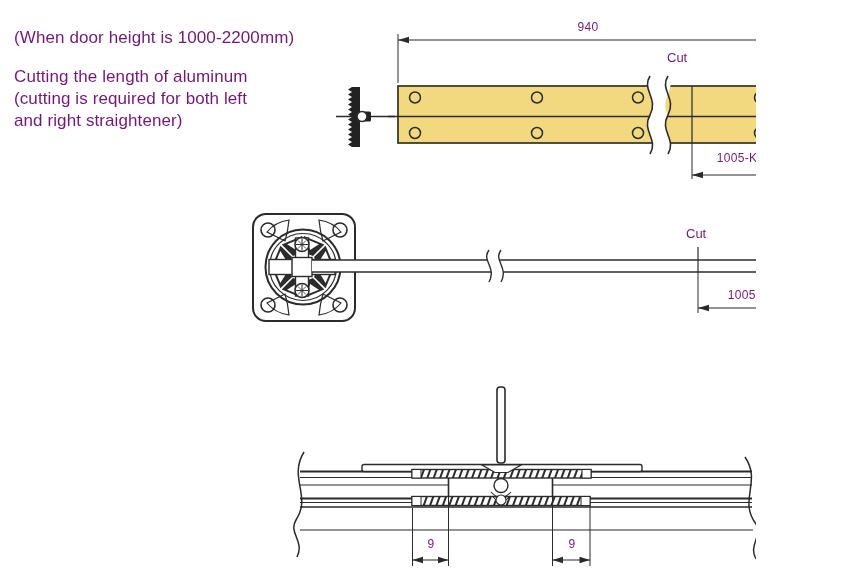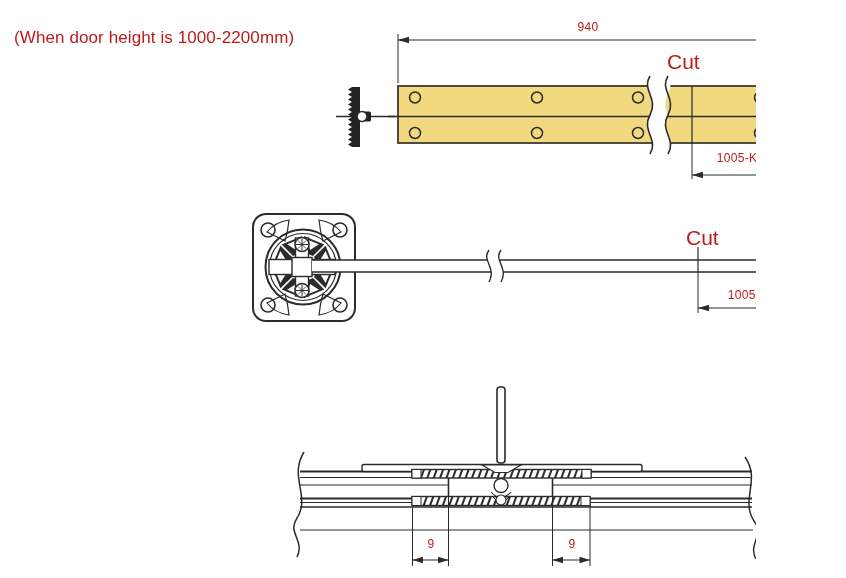--- a/index.html
+++ b/index.html
@@ -1,19 +1,19 @@
 <!DOCTYPE html>
 <html><head>
 <meta charset="utf-8">
 <style>
   html,body{margin:0;padding:0;background:#fff;}
   .page{position:relative;width:756px;height:578px;background:#ffffff;
-        font-family:"Liberation Sans", sans-serif;color:#b91c1c;overflow:hidden;}
+        font-family:"Liberation Sans", sans-serif;color:#701a75;overflow:hidden;}
   .note{position:absolute;font-size:17px;line-height:22px;white-space:pre-line;letter-spacing:.1px;}
-  .lbl{position:absolute;font-size:21px;}
+  .lbl{position:absolute;font-size:13px;}
   .dim{position:absolute;font-size:12px;text-align:center;letter-spacing:.3px;}
   .m6-label{position:absolute;left:804px;top:216px;writing-mode:vertical-rl;
             transform:rotate(180deg);font-size:15px;letter-spacing:.3px;}
   svg.drawing{position:absolute;left:0;top:0;}
 </style>
 </head>
 <body>
 
 <div class="page">
 
@@ -211,20 +211,23 @@
         <line x1="590" y1="506" x2="590" y2="566" stroke-width="1"></line>
         <line x1="552.5" y1="560" x2="590" y2="560" stroke-width="1.2"></line>
         <polygon points="552.5,560 563,556.8 563,563.2" fill="#2b2b2b" stroke="none"></polygon>
         <polygon points="590,560 579.5,556.8 579.5,563.2" fill="#2b2b2b" stroke="none"></polygon>
       </g>
     </g>
   </svg>
 
   <div class="note" style="left:14px;top:27px;">(When door height is 1000-2200mm)</div>
 
+  <div class="note" style="left:14px;top:66px;">Cutting the length of aluminum
+(cutting is required for both left
+and right straightener)</div>
 
 
   <div class="dim" style="left:556px;top:20px;width:64px;">940</div>
 
   <div class="lbl" style="left:667px;top:50px;">Cut</div>
 
   <div class="dim" style="left:699px;top:151px;width:76px;">1005-K</div>
 
   <div class="lbl" style="left:686px;top:226px;">Cut</div>
 

